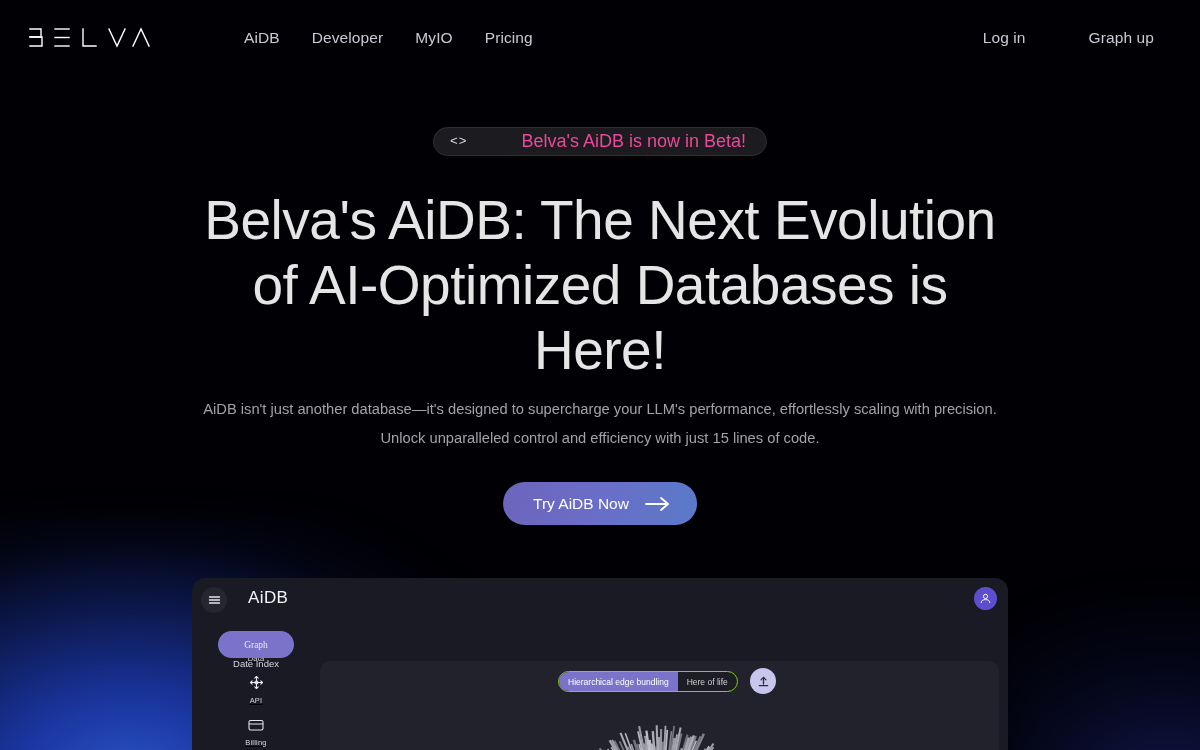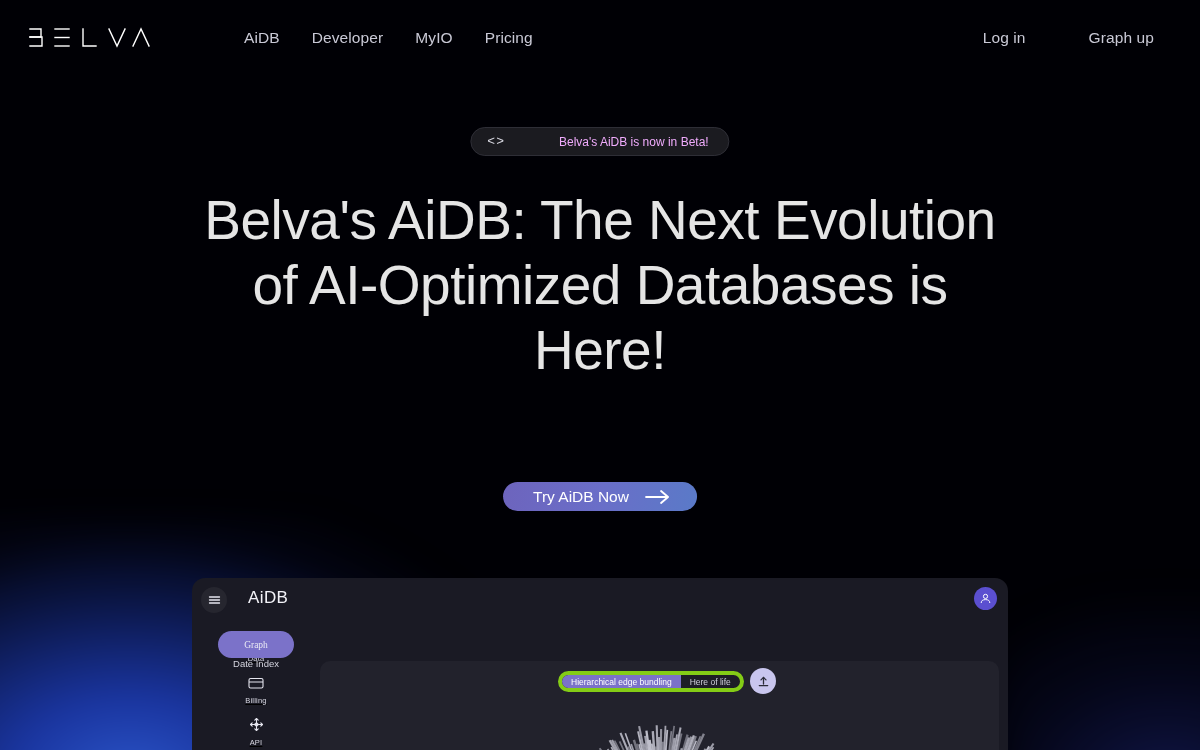--- a/index.html
+++ b/index.html
@@ -35,36 +35,36 @@
   .nav-right .nav-link { padding:6px 22px; }
 
   
   .beta-pill {
     position:absolute; top:127px; left:50%; transform:translateX(-50%);
     height:29px; display:flex; align-items:center; gap:0;
     background:#1b1b20; border:1px solid #2e2e36; border-radius:16px;
     padding:0 20px 0 16px; cursor:pointer;
   }
   .beta-icon { color:#d9d9e2; font-size:13px; letter-spacing:1px; margin-right:22px; font-family:"Liberation Mono", monospace; }
-  .beta-text { color:#f0abfc; font-size:12px; white-space:nowrap;padding-left:32px; }
+  .beta-text { color:#ec4899; font-size:18px; white-space:nowrap;padding-left:32px; }
 
   
   .hero-title {
     position:absolute; top:188px; left:50%; transform:translateX(-50%);
     width:800px; text-align:center; color:#e5e5e5;
     font-size:55px; line-height:65px; font-weight:400; letter-spacing:-0.5px;
   }
   .hero-sub {
     position:absolute; top:395px; left:50%; transform:translateX(-50%);
     width:812px; text-align:center; color:#a2a2ac;
     font-size:14.7px; line-height:29px;
   }
   .cta {
     position:absolute; top:482px; left:50%; transform:translateX(-50%);
-    height:29px; display:flex; align-items:center; gap:16px;
+    height:43px; display:flex; align-items:center; gap:16px;
     padding:0 26px 0 30px; border:none; border-radius:24px; cursor:pointer;
     background:linear-gradient(100deg, #6d64bd 0%, #6a6ec8 50%, #5a7ac8 100%);
   }
   .cta-label { color:#fff; font-size:15.5px; white-space:nowrap; }
 
   
   .mock {
     position:absolute; left:192px; top:578px; width:816px; height:200px;
     background:#1a1a24; border-radius:13px 13px 0 0; overflow:hidden; z-index:3;
   }
@@ -95,21 +95,21 @@
   .tabrow { position:absolute; left:0; top:10px; width:128px; }
   .tab-graph {
     margin:0 auto; width:76px; height:27px; border-radius:14px; background:#7b72c9;
     display:flex; align-items:center; justify-content:center; cursor:pointer;
   }
   .tab-graph span { color:#e9e9f4; font-size:9.5px;font-family:Liberation Serif, serif; }
   .tab-date { text-align:center; color:#d4d4de; font-size:9.5px; cursor:pointer; }
 
   .seg {
     position:absolute; left:238px; top:10px; display:flex; align-items:center;
-    height:21px; border:4px solid #84cc16; border-radius:11px; overflow:hidden; background:#1d1d26;
+    height:21px; border:1px solid #84cc16; border-radius:11px; overflow:hidden; background:#1d1d26;
   }
   .seg-opt { height:100%; display:flex; align-items:center; padding:0 9px; font-size:8.5px; color:#cfcfdb; cursor:pointer; white-space:nowrap; }
   .seg-opt.on { background:#7b72c9; color:#fff; }
   .upload {
     position:absolute; left:430px; top:7px; width:26px; height:26px; border-radius:50%;
     background:#c9c6ee; display:flex; align-items:center; justify-content:center; cursor:pointer;
   }
 
   .viz { position:absolute; left:0; right:0; top:46px; bottom:0; overflow:hidden; }
 </style>
@@ -148,20 +148,21 @@
     </div>
   </div>
 
   <div class="beta-pill">
     <span class="beta-icon">&lt;&gt;</span>
     <span class="beta-text">Belva's AiDB is now in Beta!</span>
   </div>
 
   <h1 class="hero-title">Belva's AiDB: The Next Evolution of AI-Optimized Databases is Here!</h1>
 
+  <p class="hero-sub">AiDB isn't just another database—it's designed to supercharge your LLM's performance, effortlessly scaling with precision. Unlock unparalleled control and efficiency with just 15 lines of code.</p>
 
   <button class="cta">
     <span class="cta-label">Try AiDB Now</span>
     <svg width="26" height="16" viewBox="0 0 26 16">
       <path d="M1 8 H23 M16 2 L23 8 L16 14" stroke="#fff" stroke-width="1.9" fill="none" stroke-linecap="round" stroke-linejoin="round"></path>
     </svg>
   </button>
 
   <div class="mock">
 
@@ -192,42 +193,42 @@
             <svg width="13" height="13" viewBox="0 0 13 13">
               <circle cx="6.5" cy="6.5" r="5.4" fill="#ffffff"></circle>
               <path d="M2.6 8.2 L5 5.9 L7.2 7.6 L10.2 4.4" stroke="#6f66c4" stroke-width="1.2" fill="none" stroke-linecap="round"></path>
             </svg>
           </span>
           <span class="side-label">Data</span>
         </div>
 
         <div class="side-item">
           <span class="side-ico">
-            <svg width="16" height="12" viewBox="0 0 16 12">
-              <rect x="1" y="1.5" width="14" height="9.5" rx="1.6" stroke="#e6e6ef" stroke-width="1.1" fill="none"></rect>
-              <path d="M1 5 H15" stroke="#e6e6ef" stroke-width="1.1"></path>
-            </svg>
-          </span>
-          <span class="side-label">Billing</span>
-        </div>
-
-        <div class="side-item">
-          <span class="side-ico">
             <svg width="15" height="15" viewBox="0 0 15 15">
               <g stroke="#e6e6ef" stroke-width="1.1" fill="none" stroke-linecap="round" stroke-linejoin="round">
                 <path d="M7.5 1.5 L7.5 13.5 M1.5 7.5 L13.5 7.5"></path>
                 <path d="M5.8 3.2 L7.5 1.5 L9.2 3.2"></path>
                 <path d="M5.8 11.8 L7.5 13.5 L9.2 11.8"></path>
                 <path d="M3.2 5.8 L1.5 7.5 L3.2 9.2"></path>
                 <path d="M11.8 5.8 L13.5 7.5 L11.8 9.2"></path>
                 <circle cx="7.5" cy="7.5" r="1.5"></circle>
               </g>
             </svg>
           </span>
           <span class="side-label">API</span>
+        </div>
+
+        <div class="side-item">
+          <span class="side-ico">
+            <svg width="16" height="12" viewBox="0 0 16 12">
+              <rect x="1" y="1.5" width="14" height="9.5" rx="1.6" stroke="#e6e6ef" stroke-width="1.1" fill="none"></rect>
+              <path d="M1 5 H15" stroke="#e6e6ef" stroke-width="1.1"></path>
+            </svg>
+          </span>
+          <span class="side-label">Billing</span>
         </div>
       </div>
 
       <div class="tabrow">
         <div class="tab-graph">
           <span>Graph</span>
         </div>
         <div class="tab-date">Date Index</div>
       </div>
 

